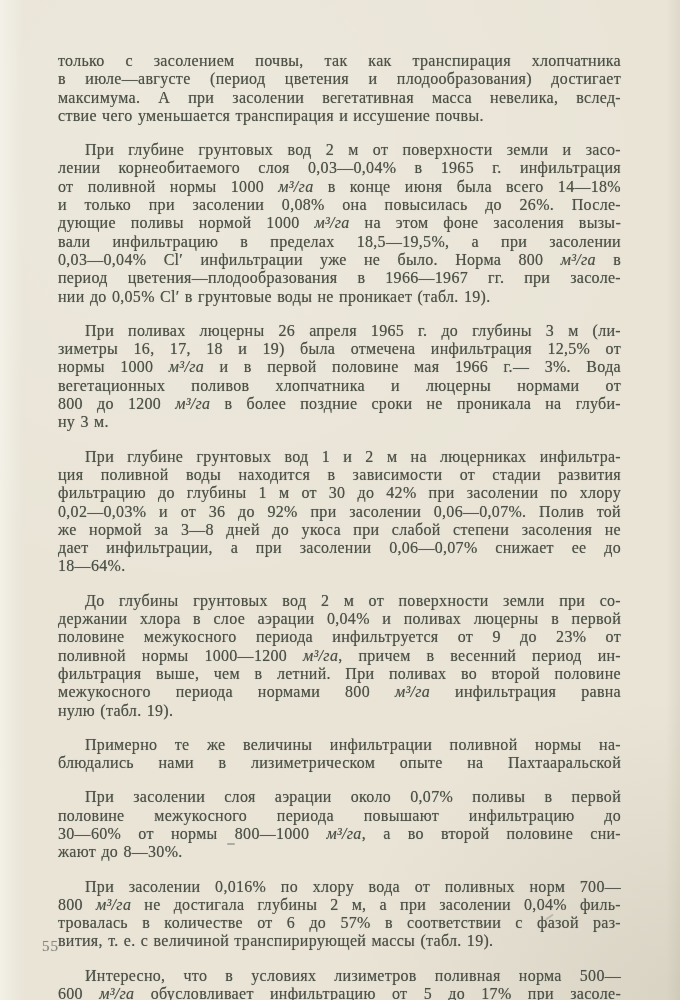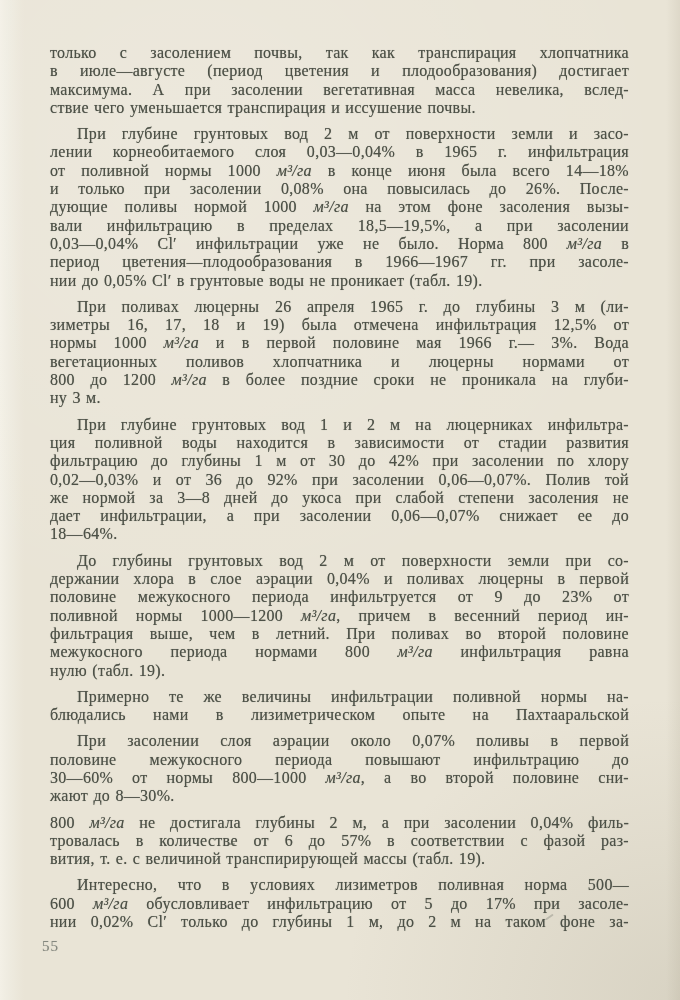--- a/index.html
+++ b/index.html
@@ -27,21 +27,21 @@
     left: 42px;
     top: 36px;
     width: 595px;
     color: var(--ink, #4d5147);
     font-size: 16px;
     line-height: 18.3px;
     letter-spacing: 0.3px;
     word-spacing: 1px;
     text-shadow: 0 0 0.7px rgba(79, 83, 74, 0.65);
   }
-  .para { margin: 8px; }
+  .para { margin: 16px; }
   .line {
     text-align: justify;
     text-align-last: justify;
     height: 18.3px;
     overflow: visible;
   }
   .line.last { text-align-last: left; }
   .line.indent { text-indent: 27px; }
   .line i { font-style: italic; }
   .page-number {
@@ -129,20 +129,21 @@
         <div class="line indent">Примерно те же величины инфильтрации поливной нормы на-</div>
         <div class="line">блюдались нами в лизиметрическом опыте на Пахтааральской</div>
       </div>
       <div class="para">
         <div class="line indent">При засолении слоя аэрации около 0,07% поливы в первой</div>
         <div class="line">половине межукосного периода повышают инфильтрацию до</div>
         <div class="line">30—60% от нормы 800—1000 <i>м³/га</i>, а во второй половине сни-</div>
         <div class="line last">жают до 8—30%.</div>
       </div>
       <div class="para">
+        <div class="line indent">При засолении 0,016% по хлору вода от поливных норм 700—</div>
         <div class="line">800 <i>м³/га</i> не достигала глубины 2 м, а при засолении 0,04% филь-</div>
         <div class="line">тровалась в количестве от 6 до 57% в соответствии с фазой раз-</div>
         <div class="line last">вития, т. е. с величиной транспирирующей массы (табл. 19).</div>
       </div>
       <div class="para">
         <div class="line indent">Интересно, что в условиях лизиметров поливная норма 500—</div>
         <div class="line">600 <i>м³/га</i> обусловливает инфильтрацию от 5 до 17% при засоле-</div>
         <div class="line">нии 0,02% Cl′ только до глубины 1 м, до 2 м на таком фоне за-</div>
       </div>
     </div>

